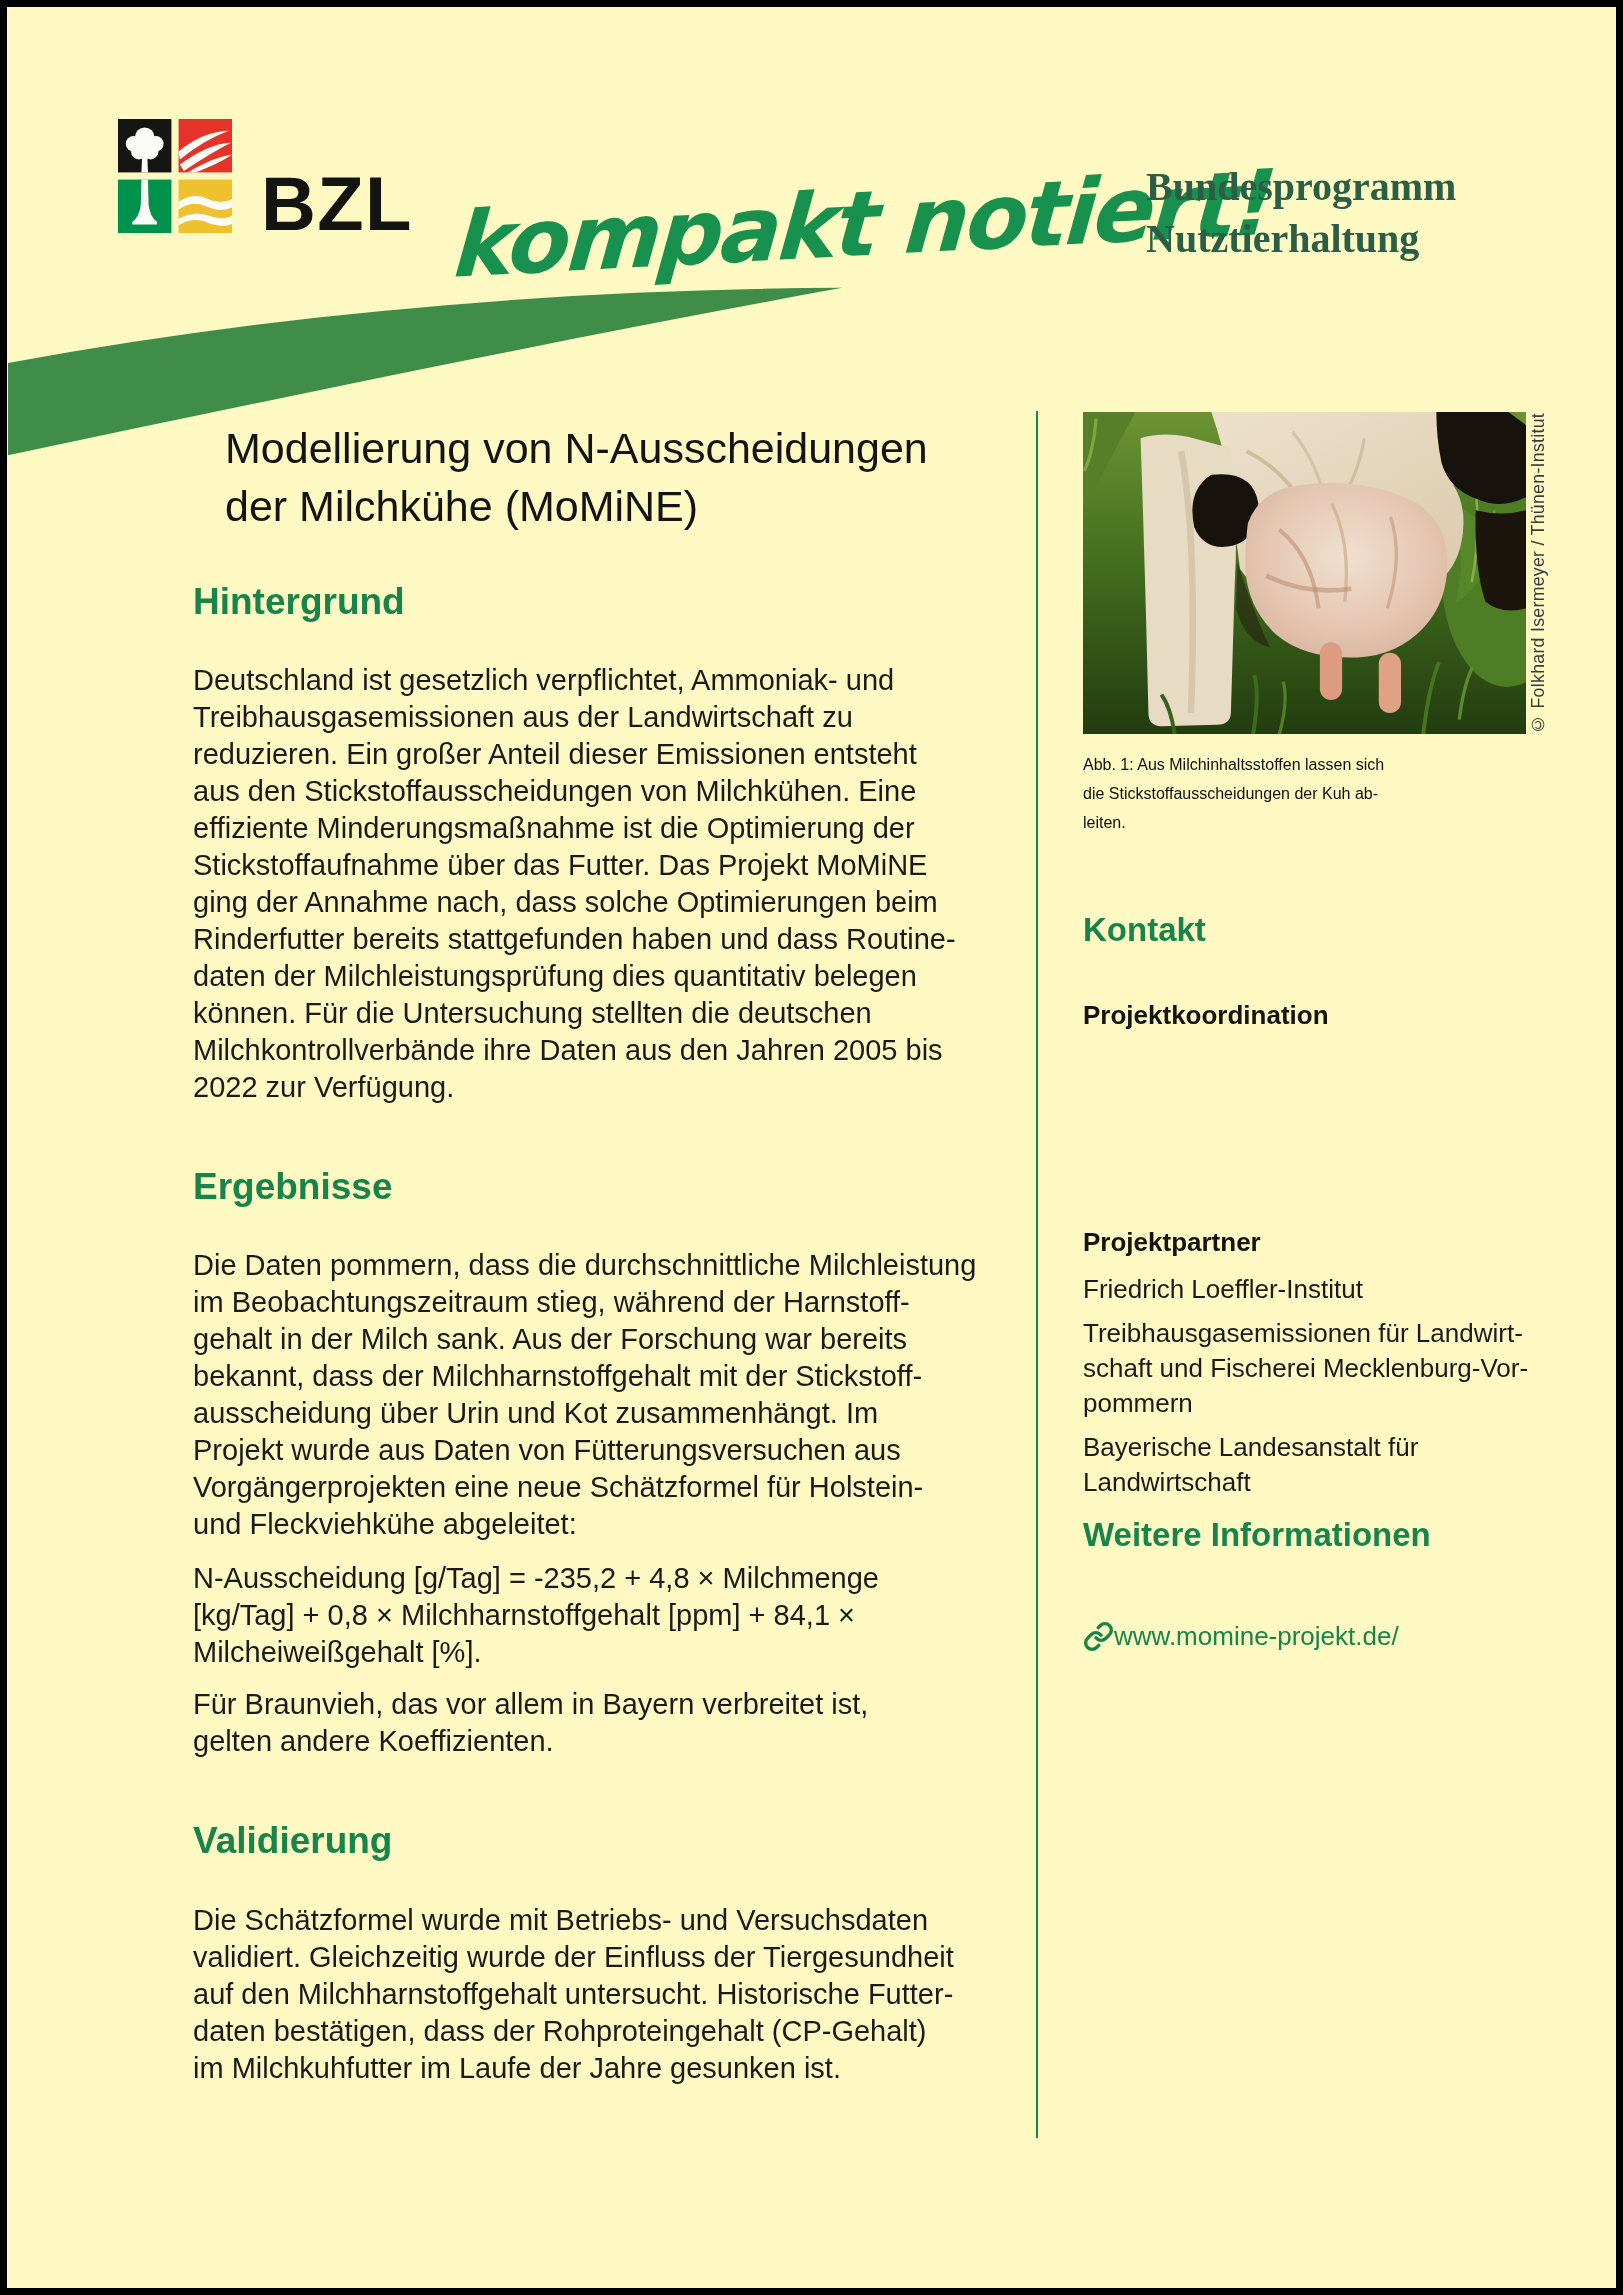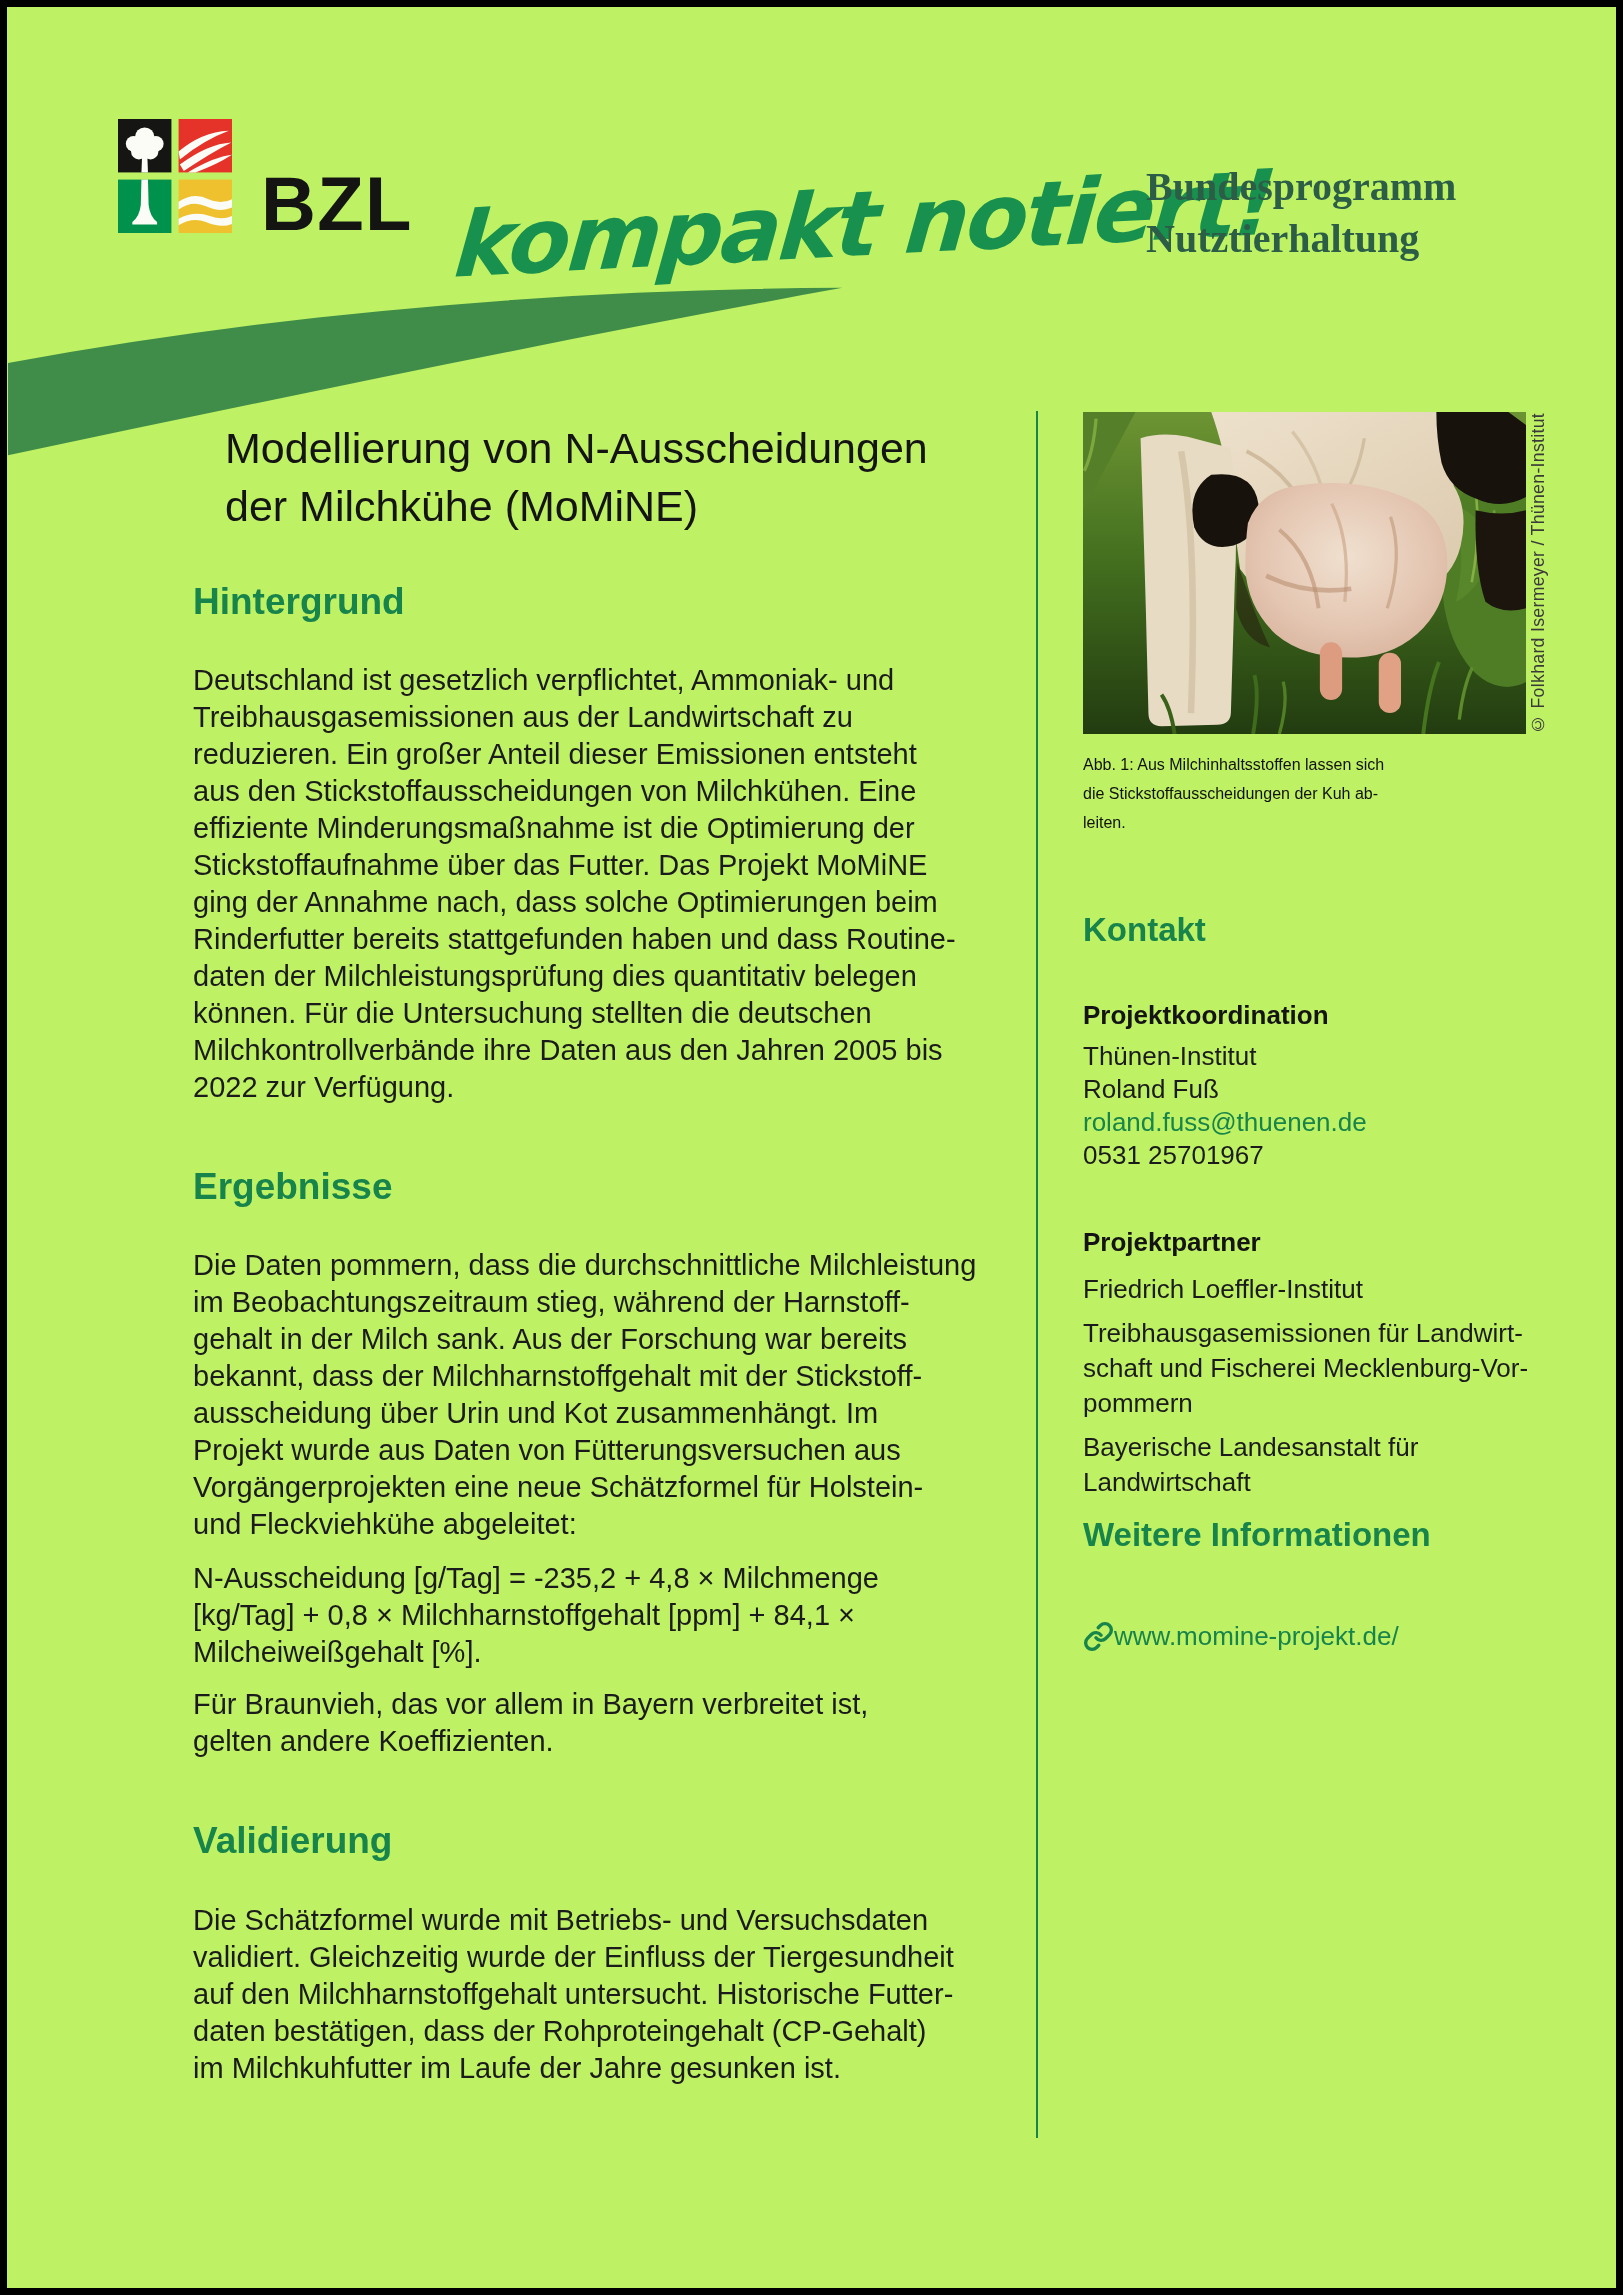--- a/index.html
+++ b/index.html
@@ -1,17 +1,17 @@
 <!DOCTYPE html>
 <html style="font-size:10.5px"><head>
 <meta charset="utf-8">
 <title>BZL kompakt notiert</title>
 <style>
   html,body{margin:0;padding:0;background:#e8e8e8;}
-  .page{position:relative;width:1623px;height:2295px;background:#bef264;overflow:hidden;
+  .page{position:relative;width:1623px;height:2295px;background:#fef9c3;overflow:hidden;
         font-family:"Liberation Sans","DejaVu Sans",sans-serif;color:#1b1b1b;}
   .frame{position:absolute;inset:0;border:7.9px solid #000;pointer-events:none;z-index:50;}
 
   
   .logo-block{position:absolute;left:118px;top:119px;display:flex;align-items:flex-end;}
   .logo-word{font-size:76px;font-weight:700;color:#141412;letter-spacing:1.3px;
              margin-left:29px;margin-bottom:-9.2px;line-height:1;}
   .tagline{position:absolute;left:455px;top:171px;font-size:90px;font-style:italic;font-weight:600;
            letter-spacing:-2.6px;color:#18914e;transform:rotate(-3deg) skewX(-8deg);
            font-family:"DejaVu Sans",sans-serif;white-space:nowrap;}
@@ -187,26 +187,20 @@
   <div class="credit">© Folkhard Isermeyer / Thünen-Institut</div>
 
   <div class="caption">
       <div>Abb. 1: Aus Milchinhaltsstoffen lassen sich</div>
       <div>die Stickstoffausscheidungen der Kuh ab-</div>
       <div>leiten.</div>
     </div>
 
   <div class="side-head" style="top:911px;">Kontakt</div>
   <div class="side-label" style="top:1000px;">Projektkoordination</div>
-  <div class="side-lines" style="top:1040px;">
-    <div>Thünen-Institut</div>
-    <div>Roland Fuß</div>
-    <div><a class="email-link">roland.fuss@thuenen.de</a></div>
-    <div>0531 25701967</div>
-  </div>
 
   <div class="side-label" style="top:1227px;">Projektpartner</div>
   <div class="partner-list">
     <div class="p-item">
         <div>Friedrich Loeffler-Institut</div>
       </div>
     <div class="p-item">
         <div>Treibhausgasemissionen für Landwirt-</div>
         <div>schaft und Fischerei Mecklenburg-Vor-</div>
         <div>pommern</div>

